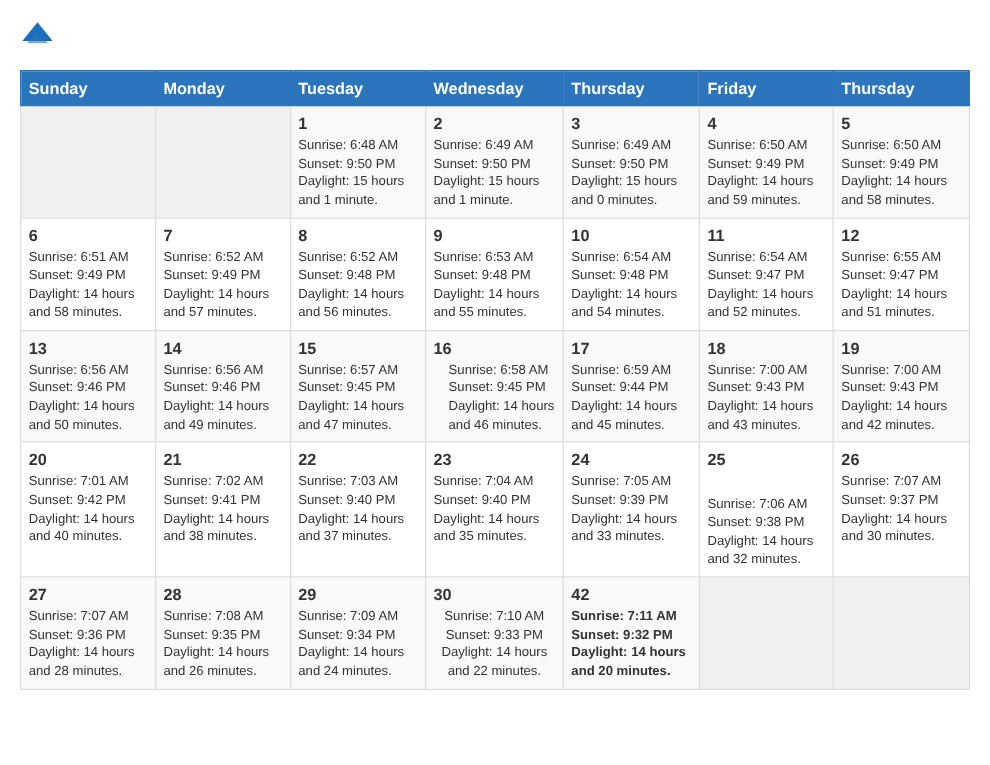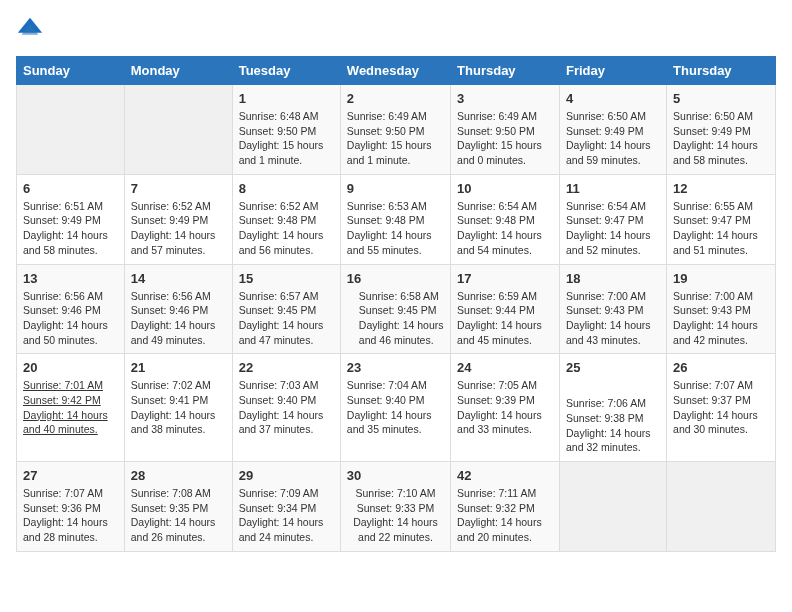--- a/index.html
+++ b/index.html
@@ -245,21 +245,21 @@
         <td>
           <span class="day-number">19</span>
           <div class="day-info" style="white-space: pre-line;">Sunrise: 7:00 AM
 Sunset: 9:43 PM
 Daylight: 14 hours and 42 minutes.</div>
         </td>
       </tr>
       <tr>
         <td>
           <span class="day-number">20</span>
-          <div class="day-info" style="white-space: pre-line; text-decoration: underline;">Sunrise: 7:01 AM
+          <div class="day-info" style="white-space: pre-line;">Sunrise: 7:01 AM
 Sunset: 9:42 PM
 Daylight: 14 hours and 40 minutes.</div>
         </td>
         <td>
           <span class="day-number">21</span>
           <div class="day-info" style="white-space: pre-line;">Sunrise: 7:02 AM
 Sunset: 9:41 PM
 Daylight: 14 hours and 38 minutes.</div>
         </td>
         <td>
@@ -313,21 +313,21 @@
 Daylight: 14 hours and 24 minutes.</div>
         </td>
         <td>
           <span class="day-number">30</span>
           <div class="day-info" style="white-space: pre-line; text-align: center;">Sunrise: 7:10 AM
 Sunset: 9:33 PM
 Daylight: 14 hours and 22 minutes.</div>
         </td>
         <td>
           <span class="day-number">42</span>
-          <div class="day-info" style="white-space: pre-line;">Sunrise: 7:11 AM
+          <div class="day-info" style="white-space: pre-line; font-weight: bold;">Sunrise: 7:11 AM
 Sunset: 9:32 PM
 Daylight: 14 hours and 20 minutes.</div>
         </td>
         <td class="empty-cell"></td>
         <td class="empty-cell"></td>
       </tr>
     </tbody>
 </table>
 
 </body></html>

